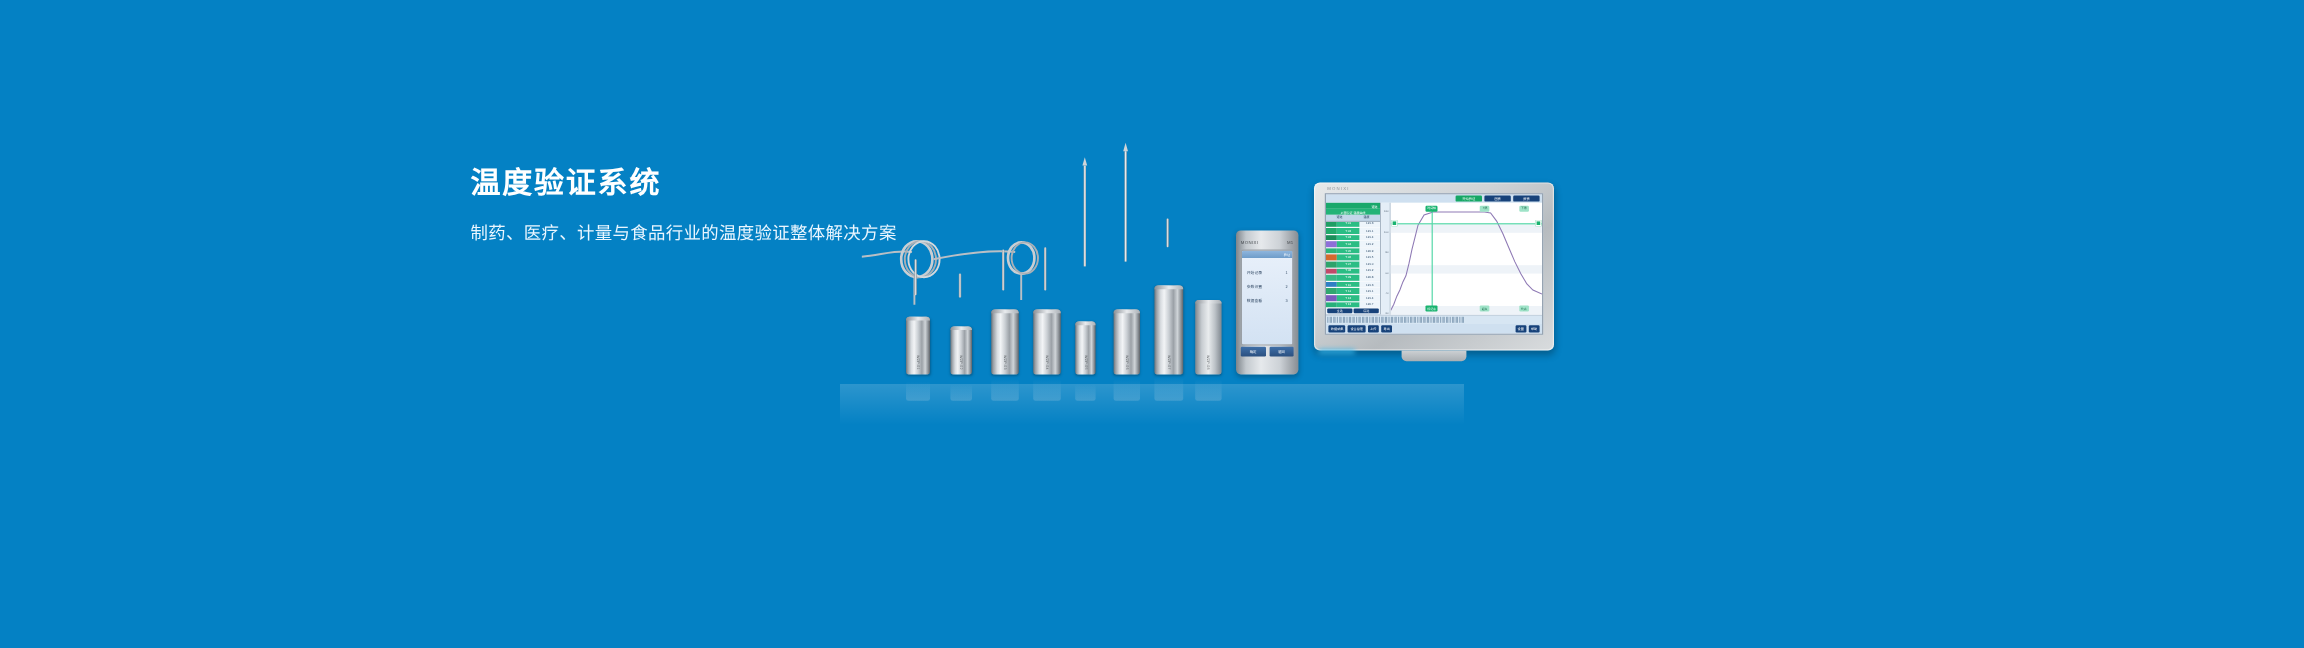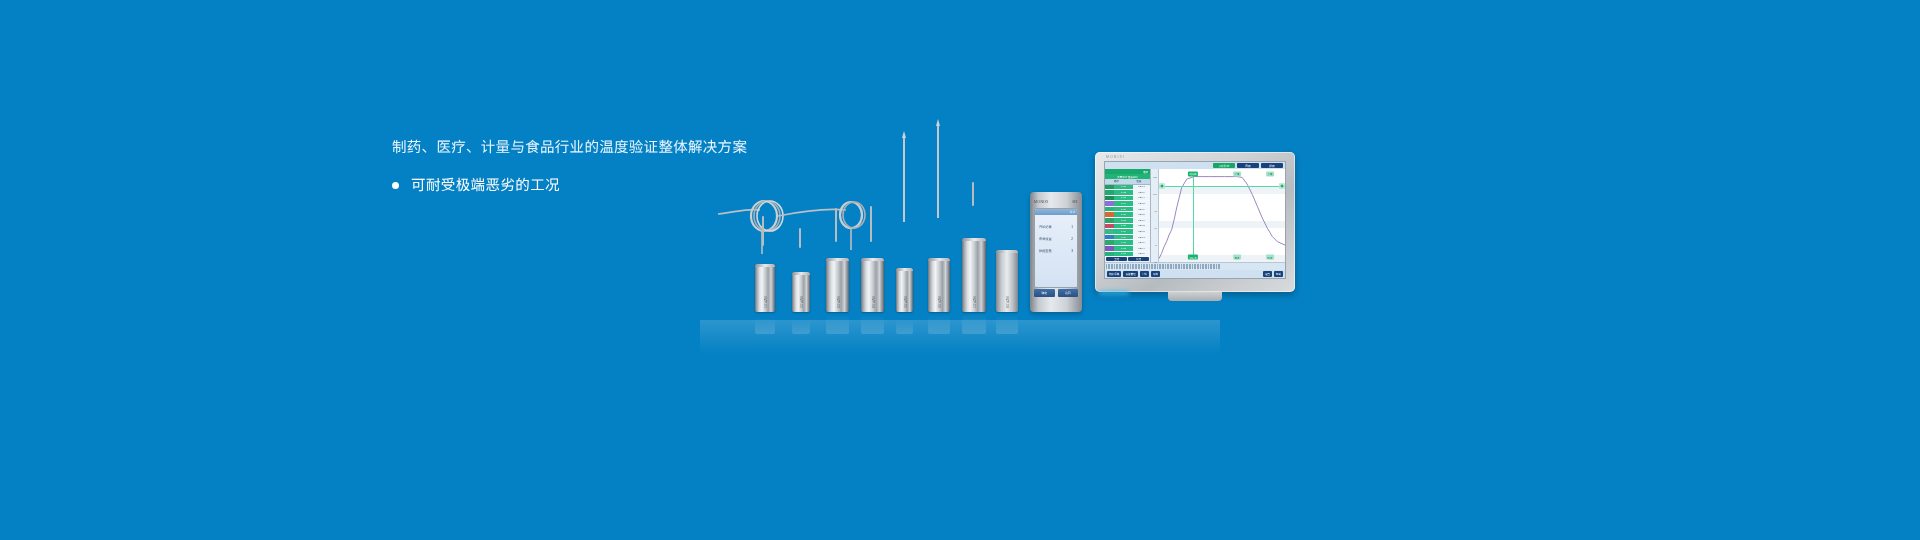--- a/index.html
+++ b/index.html
@@ -475,26 +475,23 @@
     background: linear-gradient(180deg, rgba(255,255,255,.16), rgba(4,129,196,0));
     pointer-events: none;
   }
 </style>
 </head>
 <body>
 
 <div class="banner" style="background: rgb(4, 129, 196);">
 
   <div class="copy">
+    <h1 class="headline">温度验证系统</h1>
     <p class="subhead">制药、医疗、计量与食品行业的温度验证整体解决方案</p>
     <ul class="bullets">
-      <li class="bullet">
-        <span class="bullet-dot"></span>
-        <span class="bullet-text">可耐受极端恶劣的工况</span>
-      </li>
     </ul>
   </div>
 
   <div class="product-scene">
 
     <svg class="coil-group" width="210" height="70" viewBox="0 0 210 70">
       <g fill="none" stroke="#b9bfc5" stroke-width="1.6">
         <path d="M0 22 C 18 20, 30 16, 42 18"></path>
         <ellipse cx="46" cy="24" rx="13" ry="15" stroke="#c9ced3" stroke-width="2.2"></ellipse>
         <ellipse cx="49" cy="24" rx="13" ry="15" stroke="#a9afb5" stroke-width="1.6"></ellipse>

